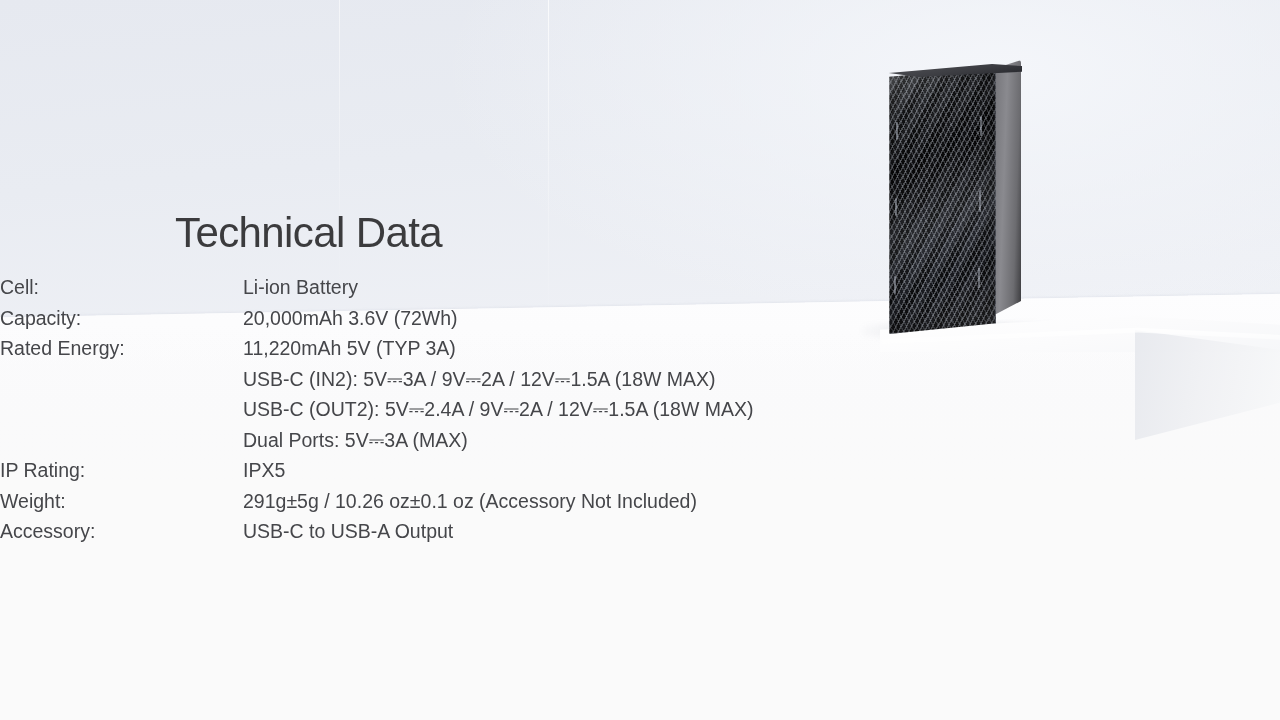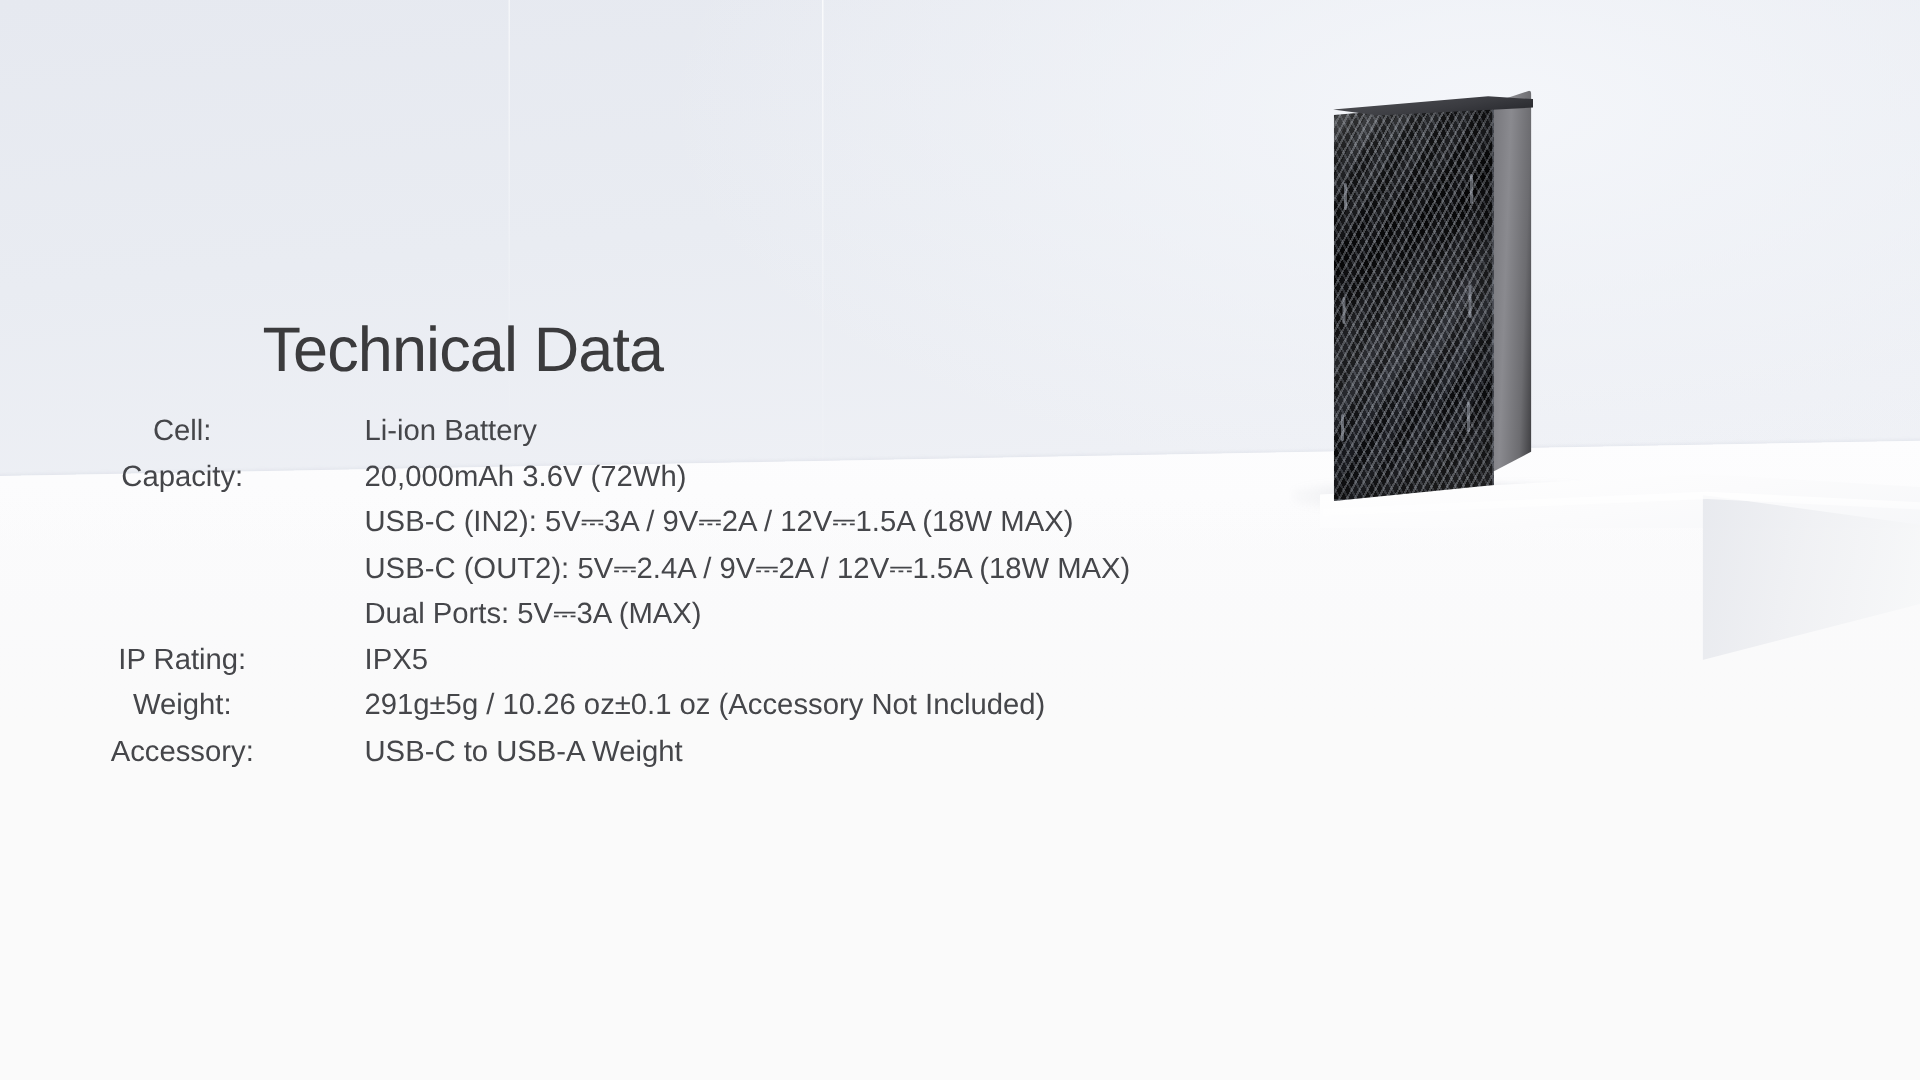--- a/index.html
+++ b/index.html
@@ -200,21 +200,21 @@
   #spec-table td {
     padding: 0;
     vertical-align: baseline;
     font-size: 19.5px;
     color: #45464a;
     line-height: 30.5px;
     white-space: nowrap;
   }
   td.spec-label {
     width: 243px;
-    text-align: center;
+    text-align: left;
     padding-right: 4px;
   }
   td.spec-value {
     text-align: left;
     padding-left: 0px;
   }
 </style>
 </head>
 <body>
 
@@ -251,20 +251,24 @@
       <tbody id="spec-body">
           <tr>
             <td class="spec-label">Cell:</td>
             <td class="spec-value">Li-ion Battery</td>
           </tr>
           <tr>
             <td class="spec-label">Capacity:</td>
             <td class="spec-value">20,000mAh 3.6V (72Wh)</td>
           </tr>
           <tr>
+            <td class="spec-label">Rated Energy:</td>
+            <td class="spec-value">11,220mAh 5V (TYP 3A)</td>
+          </tr>
+          <tr>
             <td class="spec-label"></td>
             <td class="spec-value">USB-C (IN2): 5V⎓3A / 9V⎓2A / 12V⎓1.5A (18W MAX)</td>
           </tr>
           <tr>
             <td class="spec-label"></td>
             <td class="spec-value">USB-C (OUT2): 5V⎓2.4A / 9V⎓2A / 12V⎓1.5A (18W MAX)</td>
           </tr>
           <tr>
             <td class="spec-label"></td>
             <td class="spec-value">Dual Ports: 5V⎓3A (MAX)</td>
@@ -272,19 +276,19 @@
           <tr>
             <td class="spec-label">IP Rating:</td>
             <td class="spec-value">IPX5</td>
           </tr>
           <tr>
             <td class="spec-label">Weight:</td>
             <td class="spec-value">291g±5g / 10.26 oz±0.1 oz (Accessory Not Included)</td>
           </tr>
           <tr>
             <td class="spec-label">Accessory:</td>
-            <td class="spec-value">USB-C to USB-A Weight</td>
+            <td class="spec-value">USB-C to USB-A Output</td>
           </tr>
         </tbody>
     </table>
   </div>
 
 </div>
 
 </body></html>

